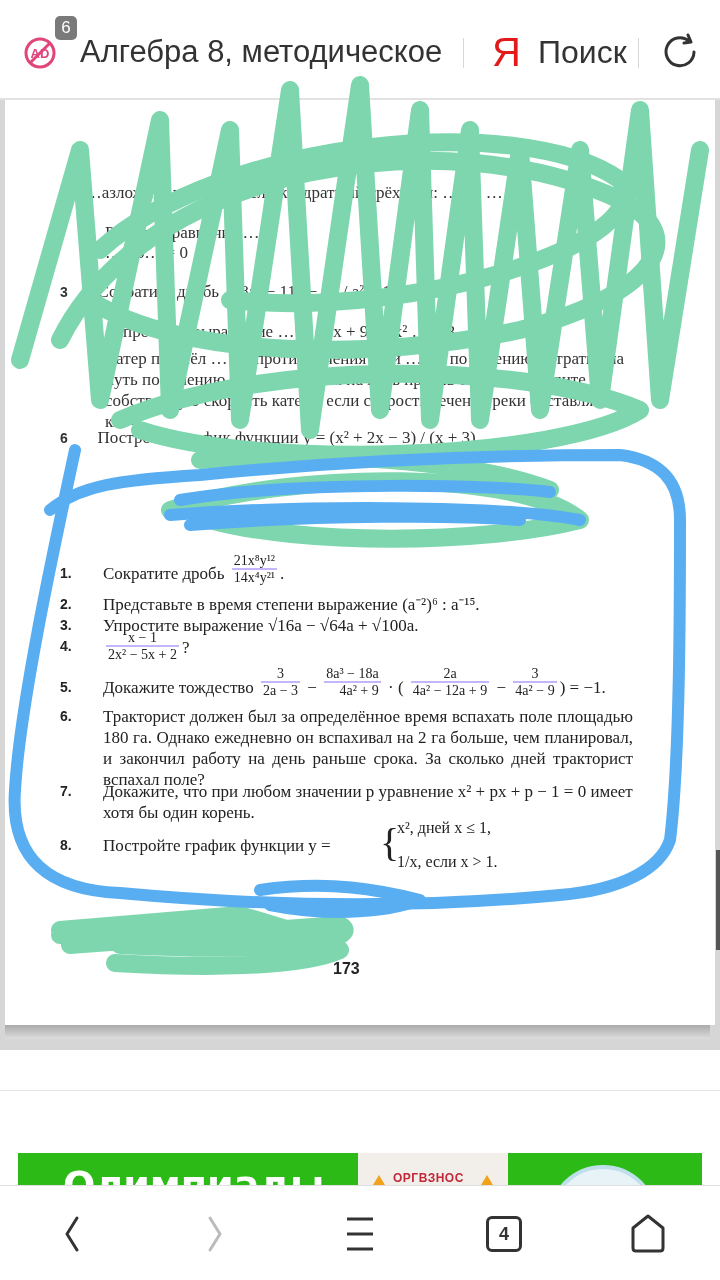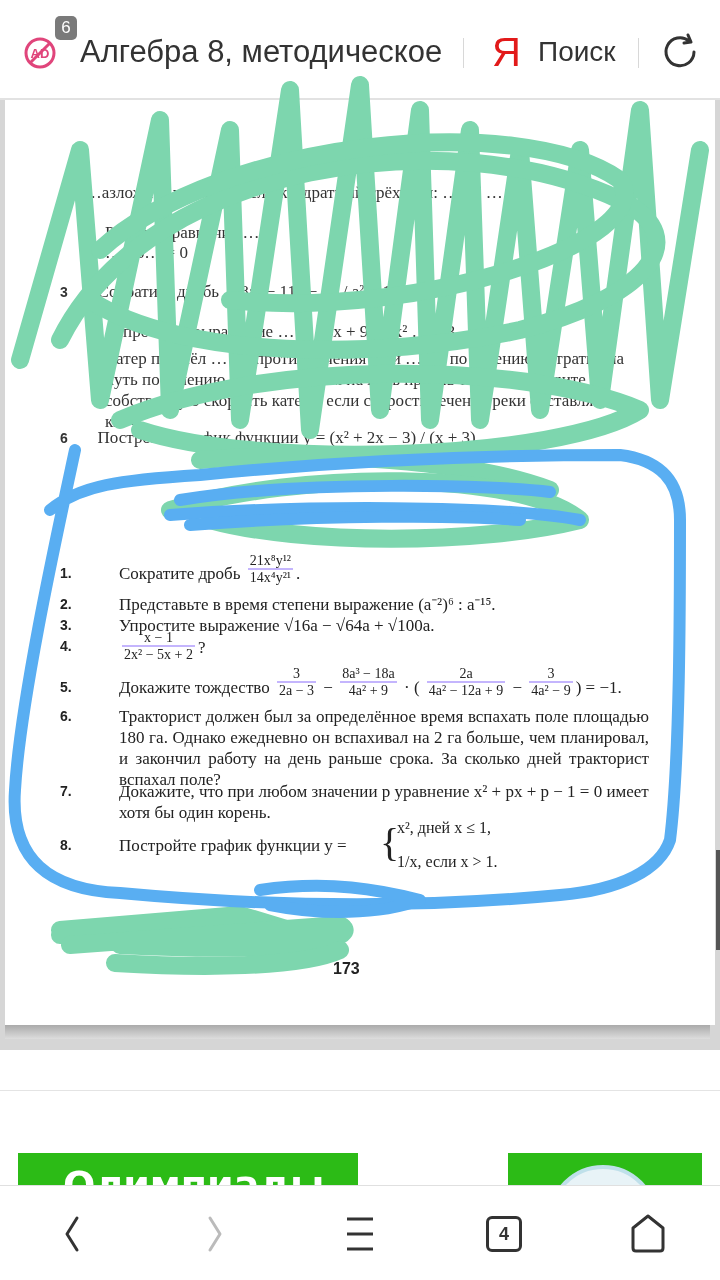--- a/index.html
+++ b/index.html
@@ -6,36 +6,36 @@
   html, body { width: 720px; height: 1280px; overflow: hidden; background: #ffffff; }
   body { position: relative; font-family: "Liberation Sans", sans-serif; color: #222; }
 
   
   .topbar { position: absolute; left: 0; top: 0; width: 720px; height: 98px; background: #fff; }
   .adblock { position: absolute; left: 23px; top: 36px; width: 34px; height: 34px; }
   .adblock-badge { position: absolute; left: 55px; top: 16px; min-width: 22px; height: 24px; background: #7a7a7a; color: #fff; border-radius: 5px; font-size: 17px; text-align: center; line-height: 24px; padding: 0 4px; }
   .page-title { position: absolute; left: 80px; top: 30px; width: 368px; height: 44px; font-size: 31px; color: #333; white-space: nowrap; overflow: hidden; line-height: 44px; }
   .sep { position: absolute; top: 38px; width: 1px; height: 30px; background: #d8d8d8; }
   .yandex-logo { position: absolute; left: 492px; top: 28px; font-size: 40px; color: #e21a1a; line-height: 48px; font-family: "Liberation Sans", sans-serif; }
-  .search-label { position: absolute; left: 538px; top: 32px; font-size: 28px; color: #333; line-height: 40px; }
+  .search-label { position: absolute; left: 538px; top: 32px; font-size: 32px; color: #333; line-height: 40px; }
   .reload { position: absolute; left: 658px; top: 30px; width: 44px; height: 44px; }
 
   
   .viewer { position: absolute; left: 0; top: 98px; width: 720px; height: 952px; background: #d6d6d6; }
   .viewer-topline { position: absolute; left: 0; top: 98px; width: 720px; height: 2px; background: #e2e2e2; }
   .page { position: absolute; left: 5px; top: 100px; width: 710px; height: 925px; background: #fff; }
   .page-shadow { position: absolute; left: 5px; top: 1025px; width: 705px; height: 14px; background: linear-gradient(#aaa, #ddd); }
   .scroll-thumb { position: absolute; left: 716px; top: 850px; width: 4px; height: 100px; background: #555; }
 
   .problem { position: absolute; left: 60px; font-family: "Liberation Serif", serif; font-size: 17px; color: #222; line-height: 21px; }
   .problem .num { position: absolute; left: 0; top: 0; font-family: "Liberation Sans", sans-serif; font-weight: bold; font-size: 14px; }
-  .problem .text { position: absolute; left: 59px; top: 0; width: 540px; }
+  .problem .text { position: absolute; left: 43px; top: 0; width: 540px; }
   .frac { display: inline-block; vertical-align: middle; text-align: center; font-size: 14px; line-height: 15px; margin: 0 3px; }
   .frac .top { display: block; border-bottom: 2px solid #c4b5fd; padding: 0 2px; }
-  .frac .bot { display: block; padding: 0 2px; }
+  .frac .bot { display: block; padding: 0 2px; text-align: right; }
   .page-number { position: absolute; left: 333px; top: 960px; font-family: "Liberation Sans", sans-serif; font-weight: bold; font-size: 16px; color: #222; }
 
   .obscured { position: absolute; font-family: "Liberation Serif", serif; font-size: 17px; color: #333; }
 
   .annot { position: absolute; left: 0; top: 0; width: 720px; height: 1280px; pointer-events: none; }
 
   
   .divider { position: absolute; left: 0; top: 1090px; width: 720px; height: 1px; background: #e4e4e4; }
   .ad-banner { position: absolute; left: 18px; top: 1153px; width: 684px; height: 32px; overflow: hidden; }
   .ad-left { position: absolute; left: 0; top: 0; width: 340px; height: 40px; background: #2cbb16; color: #fff; font-family: "DejaVu Sans", sans-serif; font-size: 38px; font-weight: bold; line-height: 64px; padding-left: 45px; }
@@ -162,20 +162,25 @@
     <path d="M170 515 C300 505 500 505 580 520"></path>
     <path d="M190 525 C320 515 460 515 520 520"></path>
     <path d="M260 890 C330 880 380 890 420 900 C380 915 320 915 270 905"></path>
   </g>
 </svg>
 
 <div class="divider"></div>
 
 <div class="ad-banner">
   <div class="ad-left">Олимпиады</div>
+  <div class="ad-mid">
+    <span class="tri" style="left:15px;"></span>
+    <span class="ad-mid-text">ОРГВЗНОС</span>
+    <span class="tri" style="left:123px;"></span>
+  </div>
   <div class="ad-right">
     <div class="ad-circle"></div>
   </div>
 </div>
 
 <div class="bottombar">
   <div class="nav-btn" style="left:32px;">
     <svg width="20" height="40" viewBox="0 0 20 40">
         <path d="M15 4 L5 20 L15 36" fill="none" stroke="#333" stroke-width="3" stroke-linecap="round" stroke-linejoin="round"></path>
       </svg>

